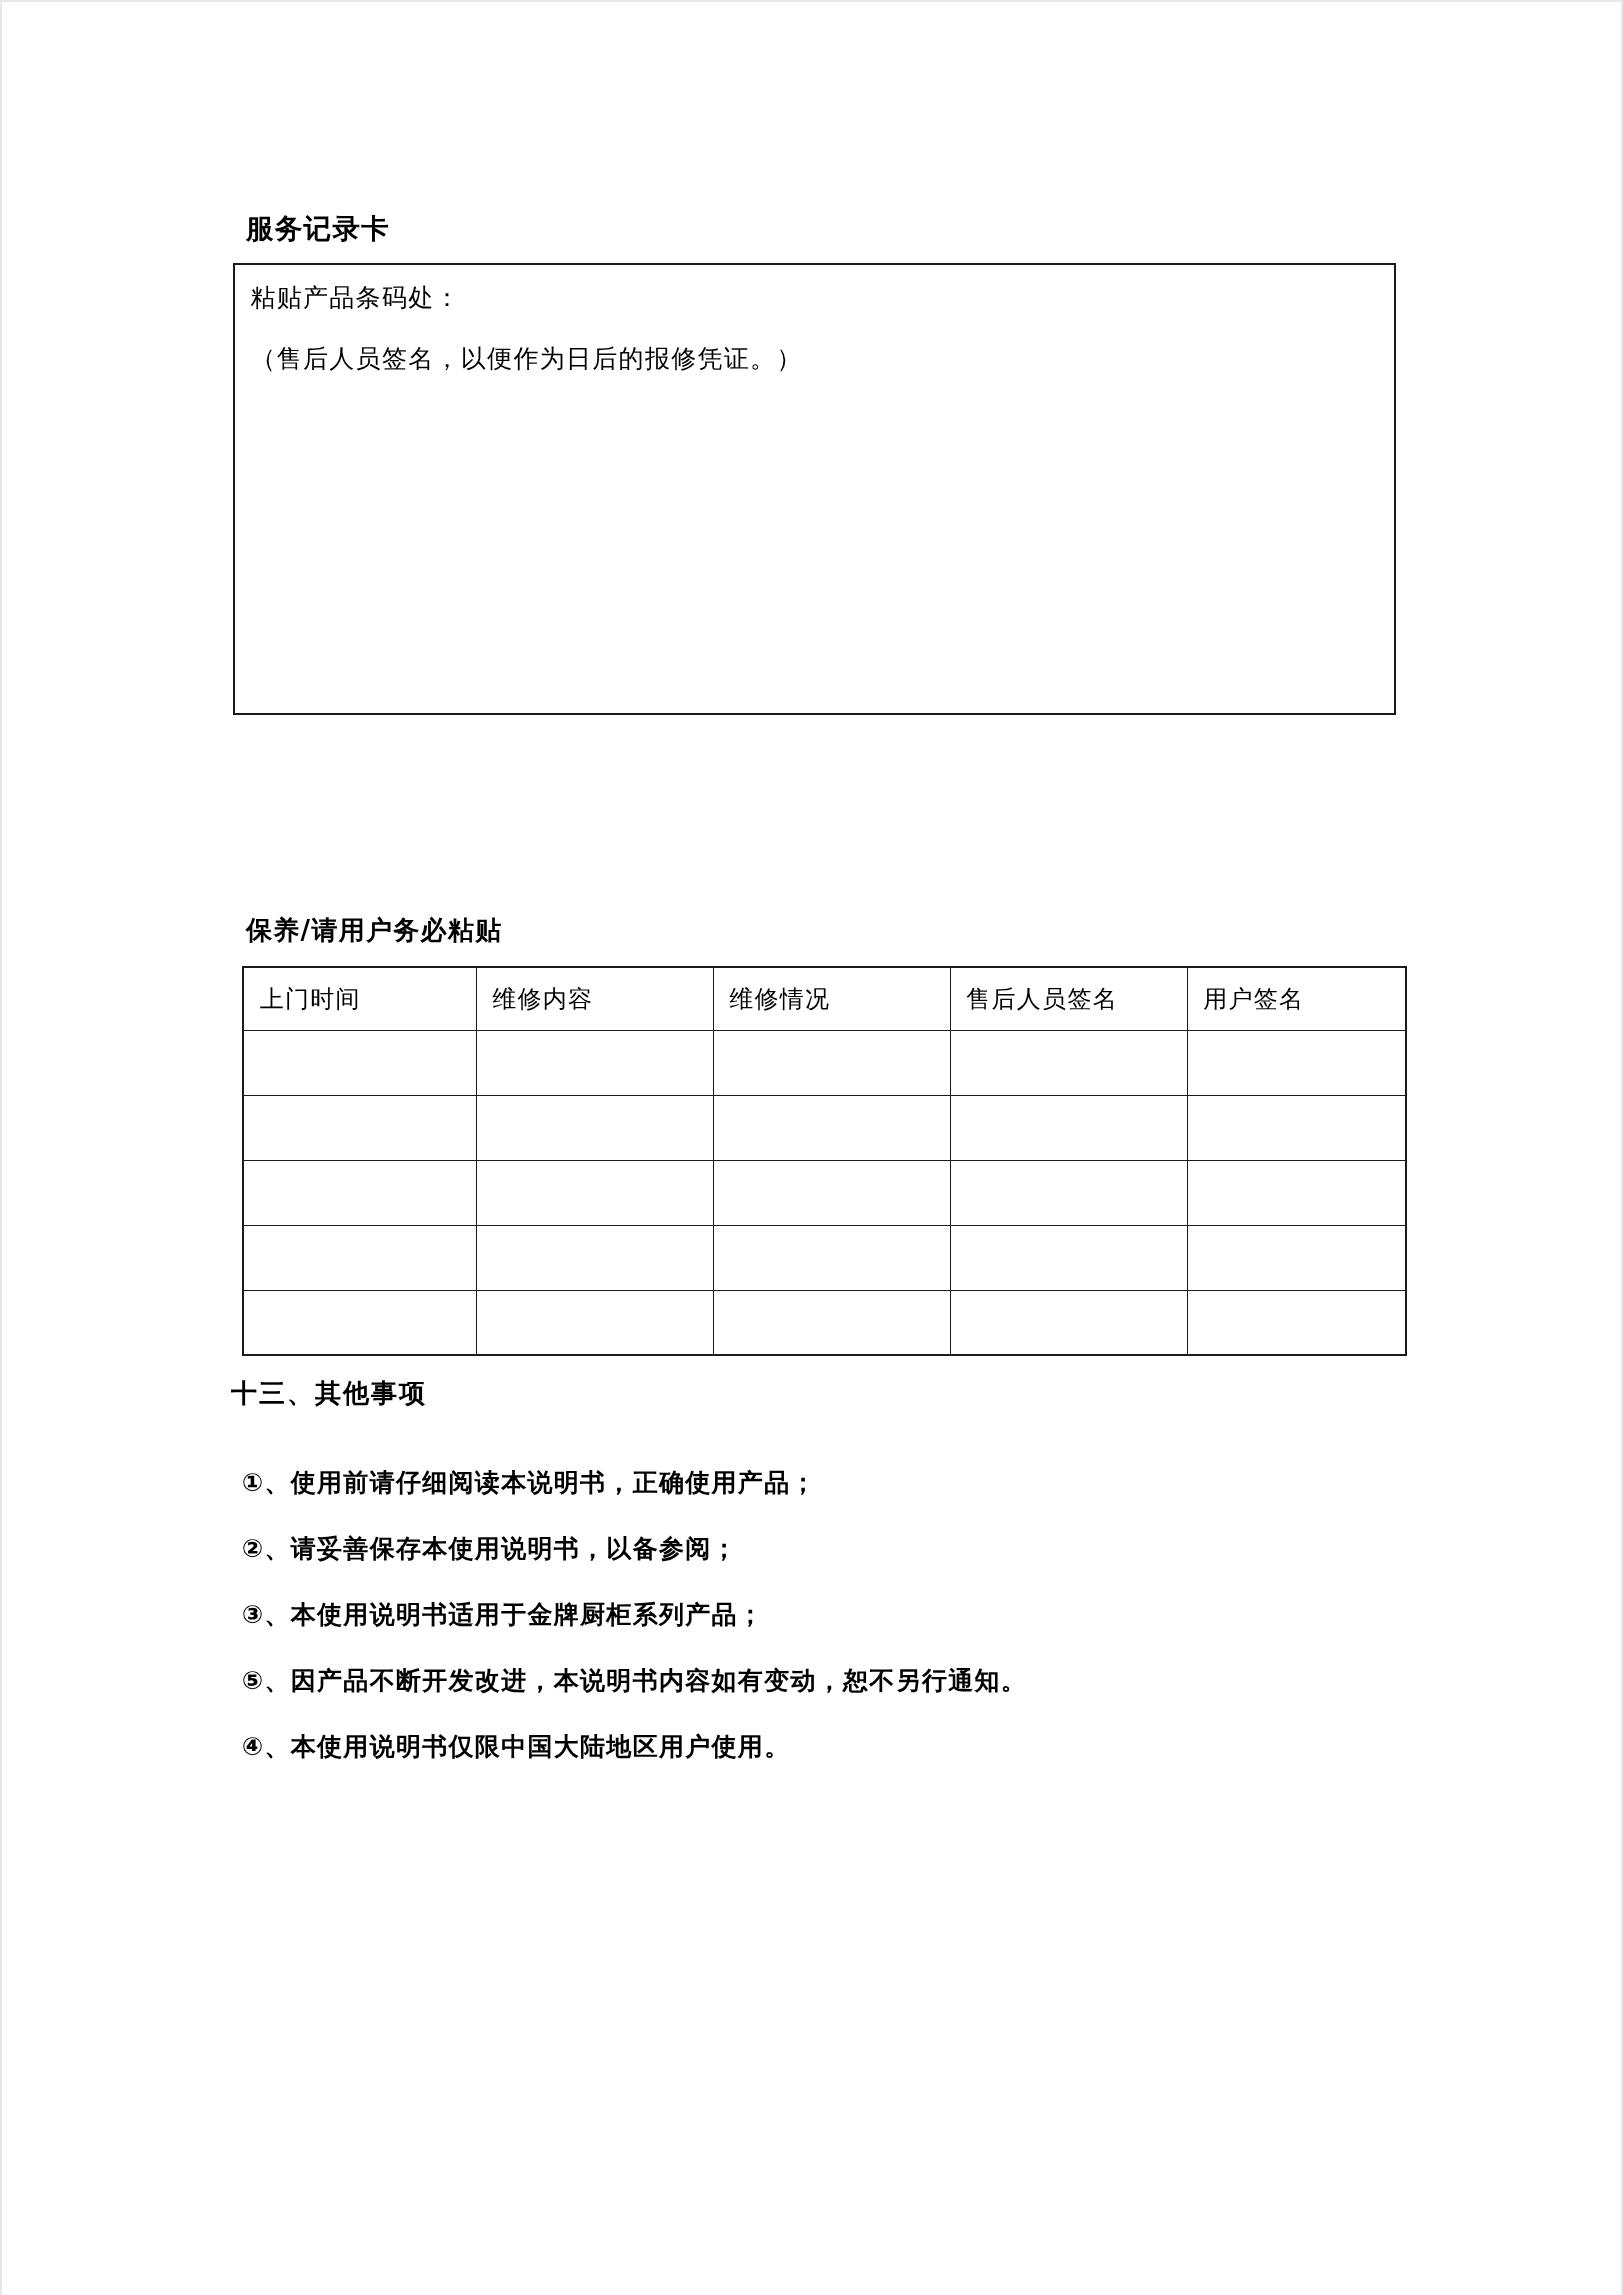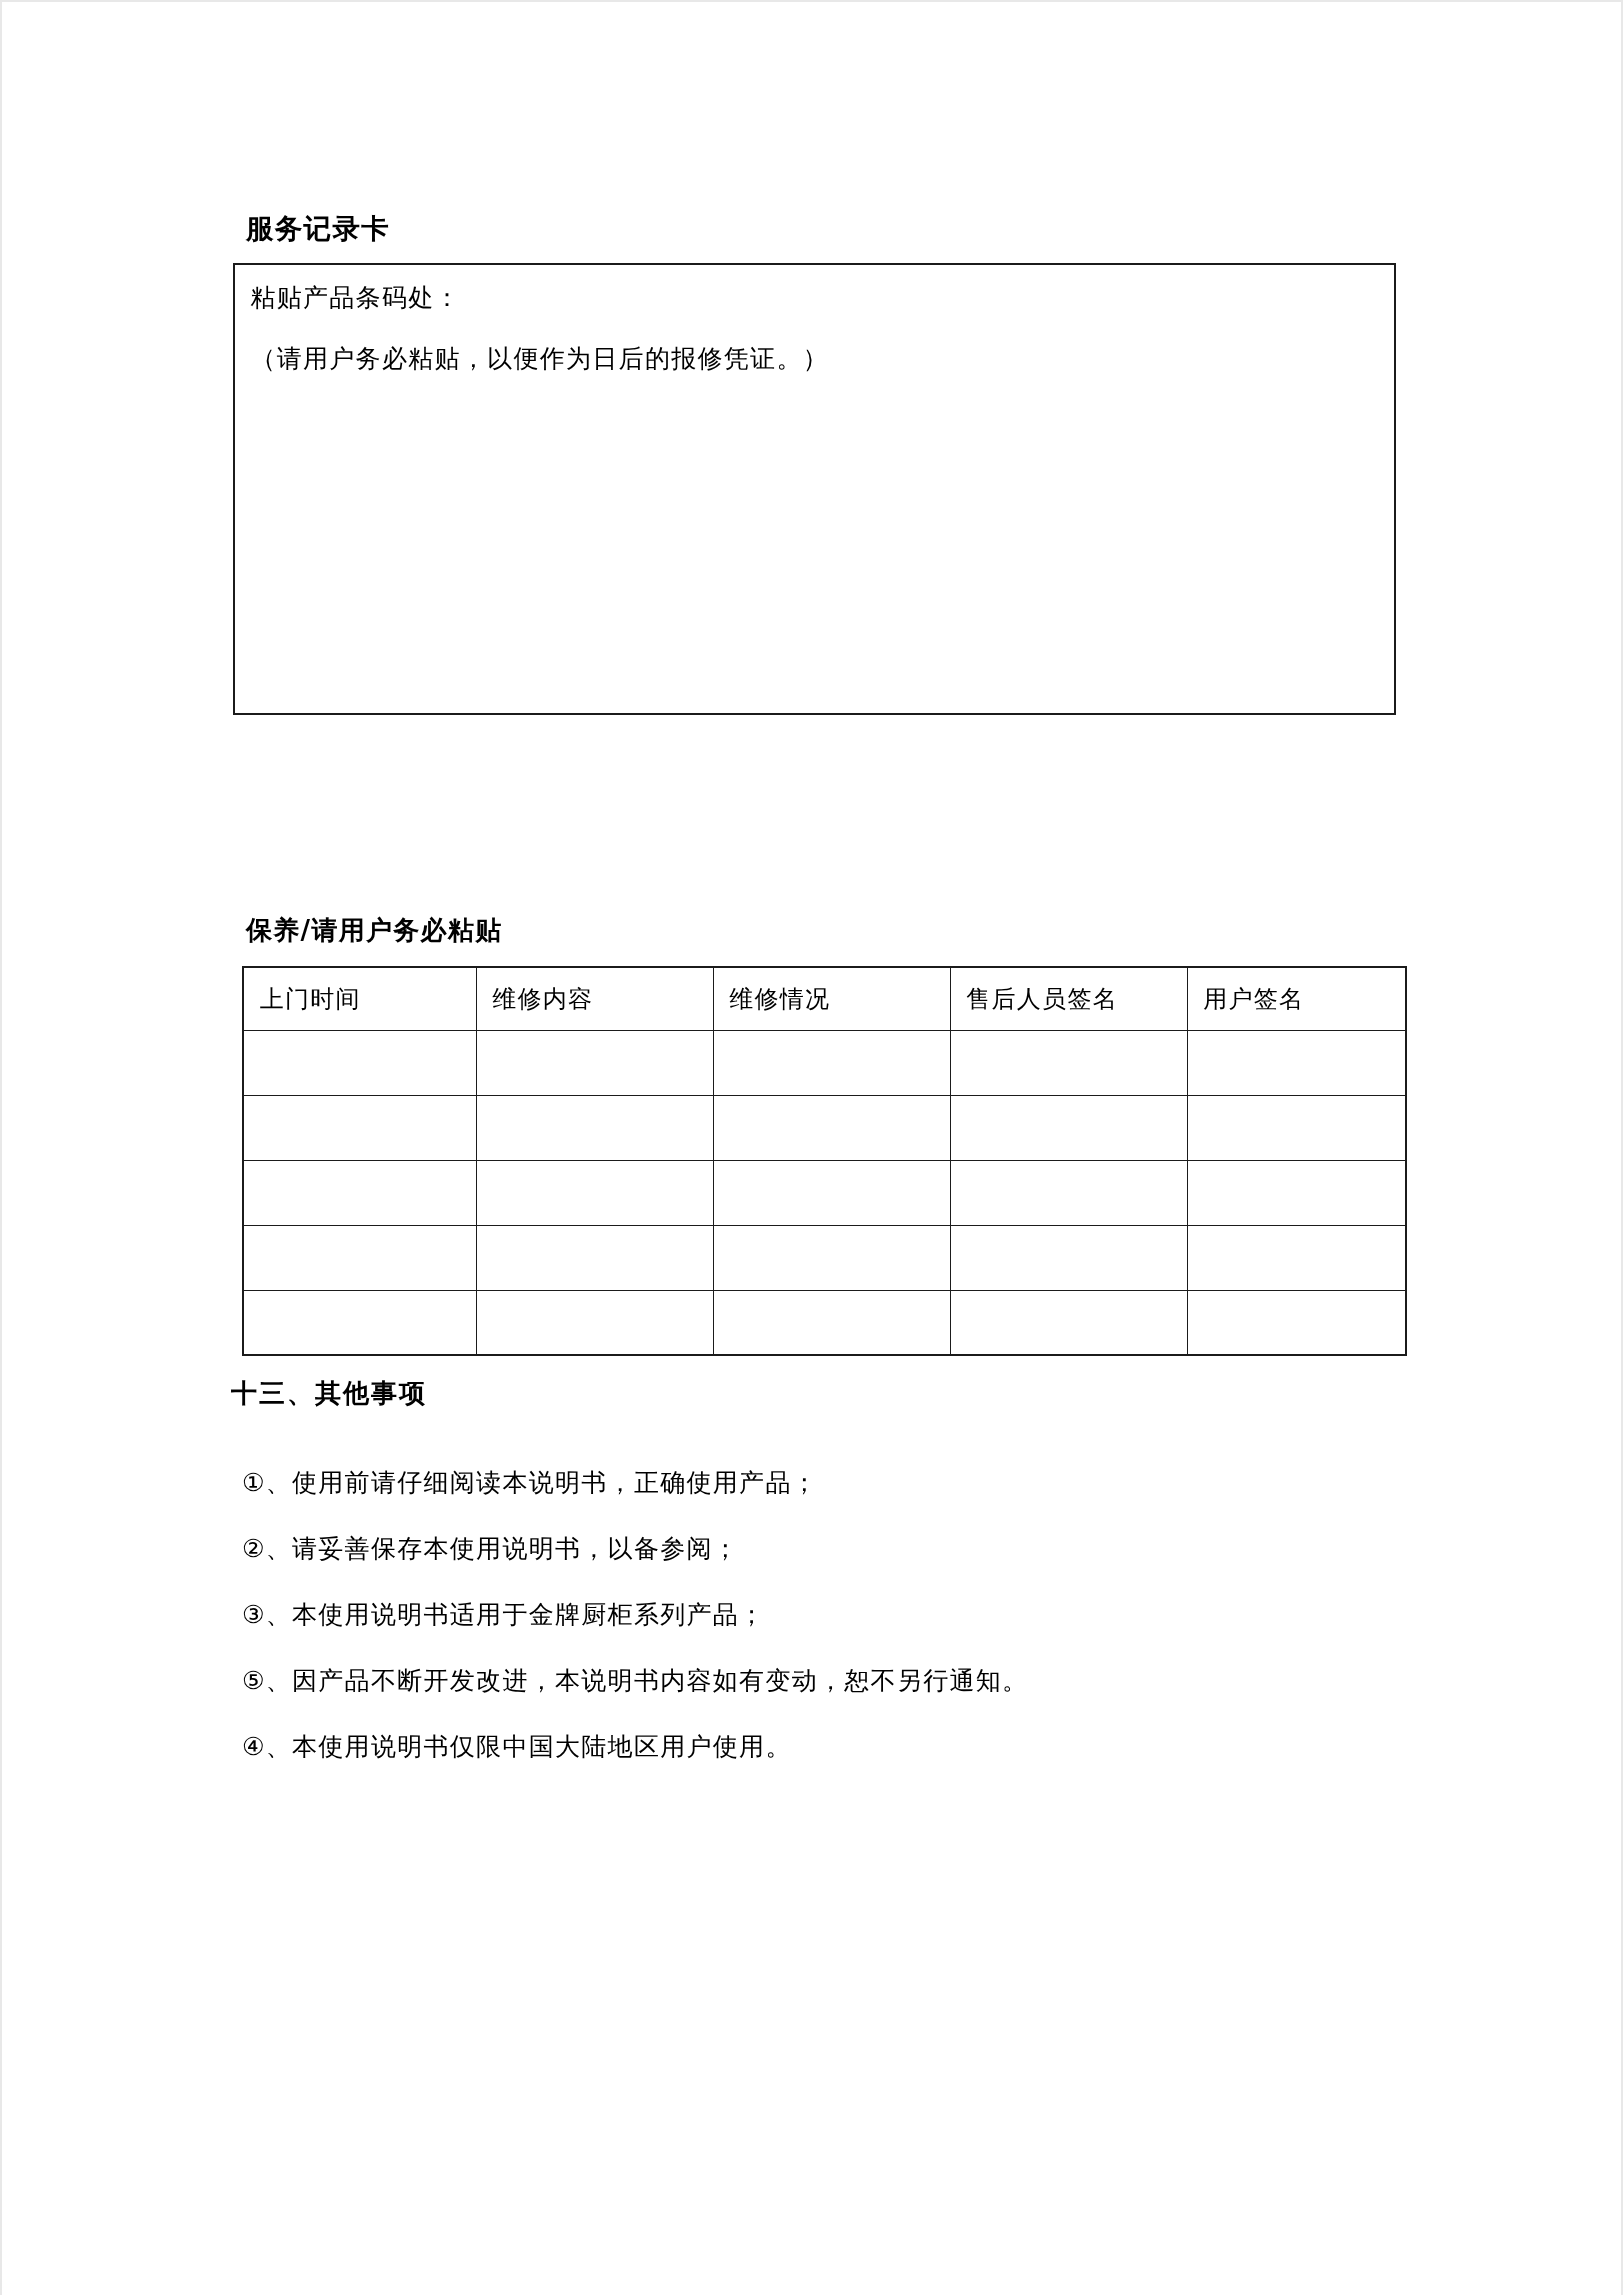--- a/index.html
+++ b/index.html
@@ -77,39 +77,40 @@
     font-weight: bold;
     letter-spacing: 2px;
     white-space: nowrap;
   }
 
   .other-items {
     position: absolute;
     left: 238px;
     top: 1464px;
     width: 1243px;
+    font-weight: bold;
   }
   .other-items p {
     font-size: 25px;
     line-height: 29px;
     margin-bottom: 37px;
     letter-spacing: 1.3px;
     white-space: nowrap;
   }
 </style>
 </head>
 <body>
 
 <div class="page">
 
   <div class="title-sm title-service-card">服务记录卡</div>
 
   <div class="barcode-box">
     <p class="line1">粘贴产品条码处：</p>
-    <p class="line2">（请用户务必粘贴，以便作为日后的报修凭证。）</p>
+    <p class="line2">（售后人员签名，以便作为日后的报修凭证。）</p>
   </div>
 
   <div class="title-sm title-maintenance">保养/请用户务必粘贴</div>
 
   <table class="record-table">
     <colgroup>
       <col style="width:233px">
       <col style="width:237px">
       <col style="width:237px">
       <col style="width:237px">

